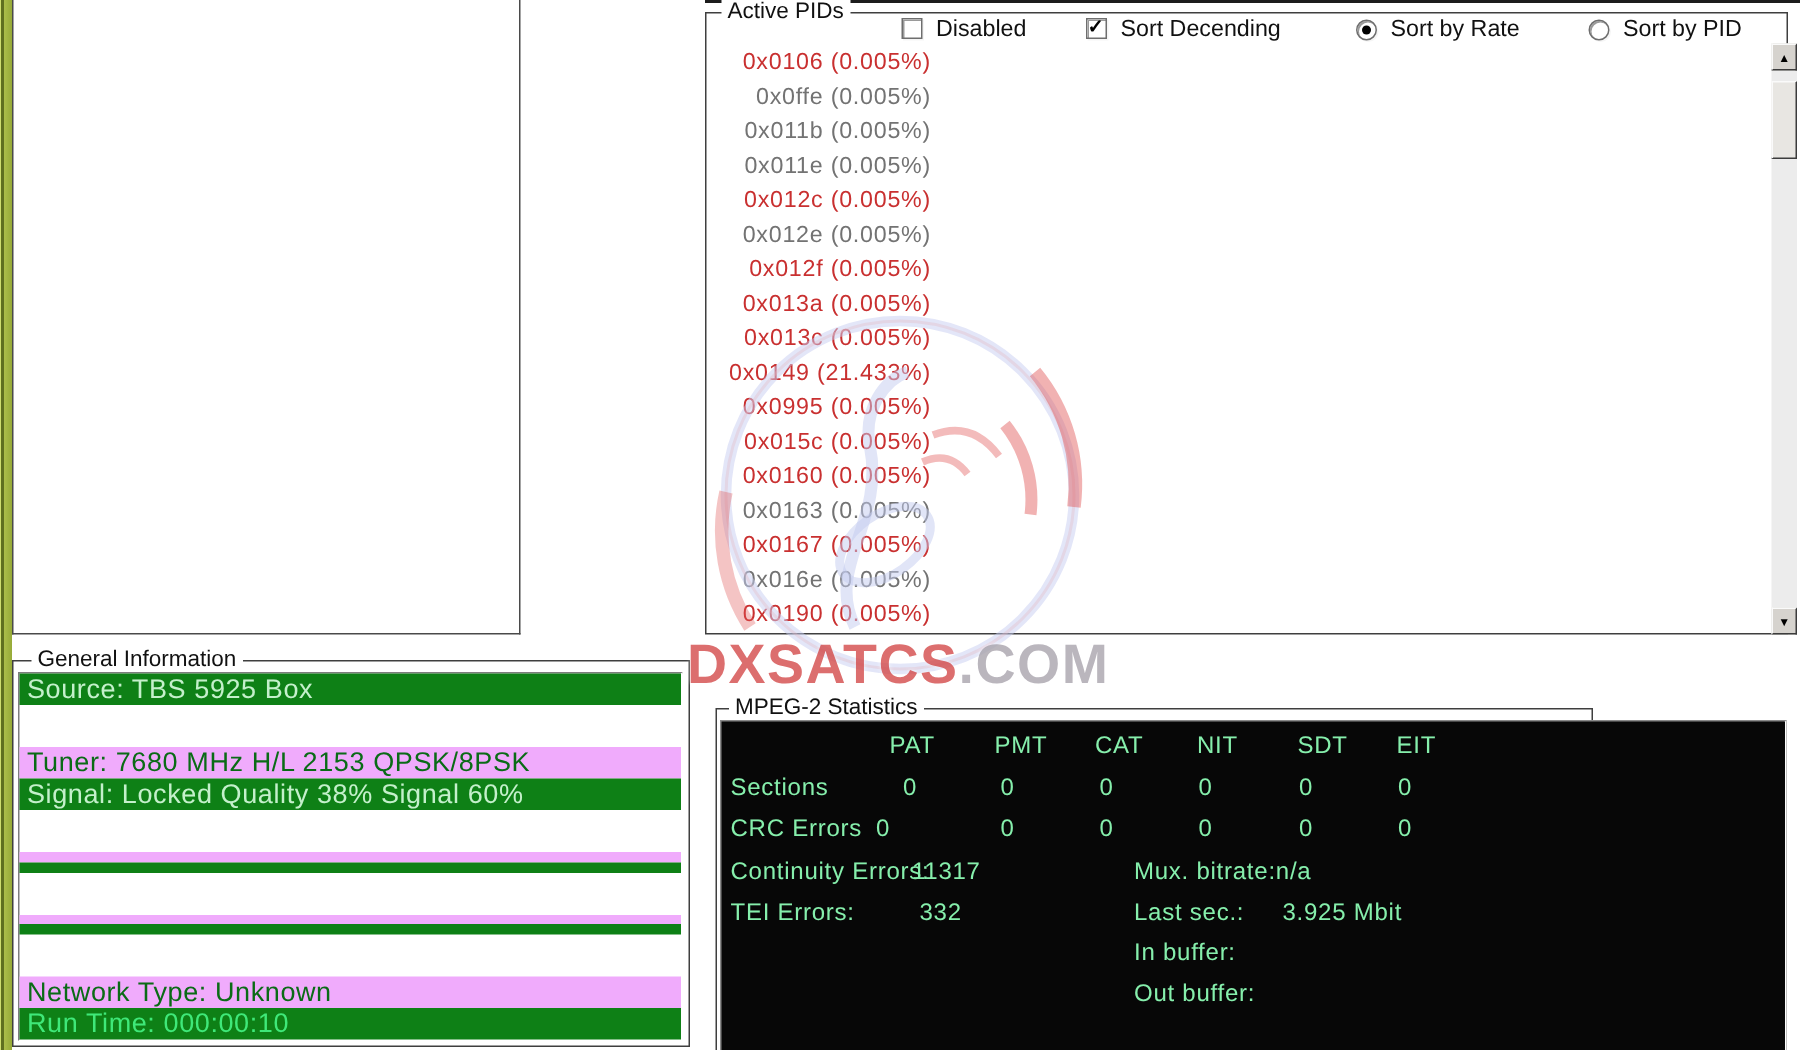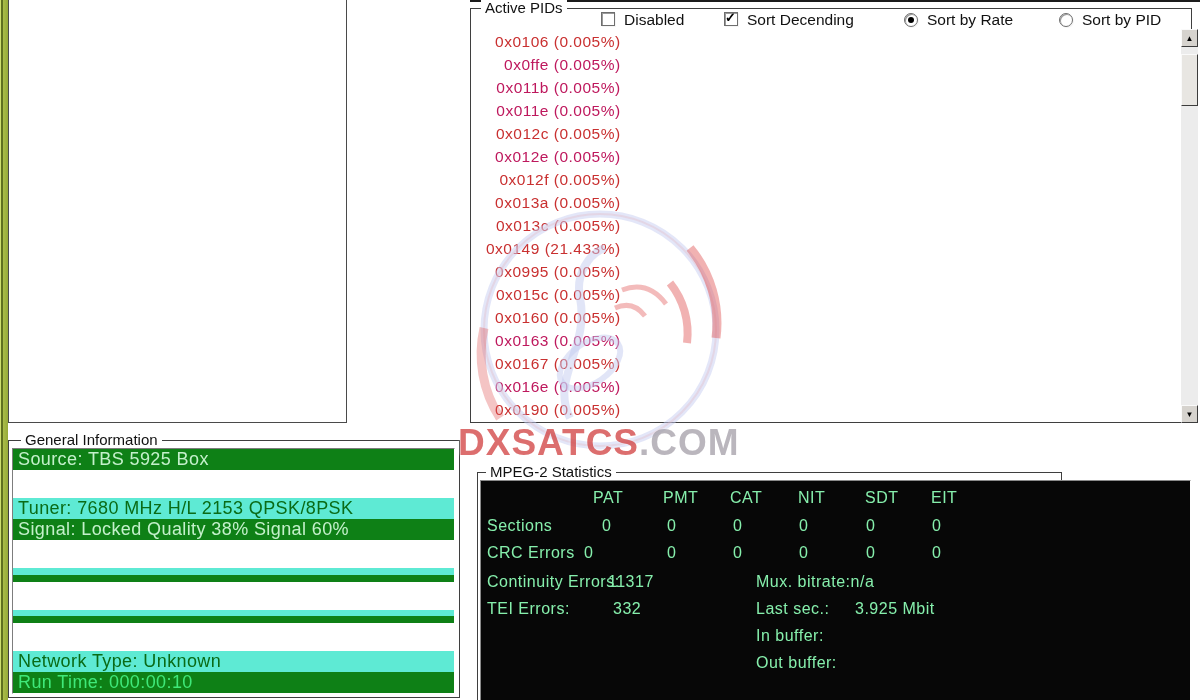--- a/index.html
+++ b/index.html
@@ -25,21 +25,21 @@
     border:1px solid #6e6e6e; box-shadow:inset 1px 1px 0 #9a9a9a, 1px 1px 0 #f5f5f5; }
   .radio { border-radius:50%; }
   .checkbox .check { display:none; font-size:13px; font-weight:bold; color:#000; position:absolute; left:0px; top:-3px; }
   .checkbox.checked .check { display:block; }
   .radio .dot { display:none; position:absolute; left:3px; top:3px; width:6px; height:6px; border-radius:50%; background:#000; }
   .radio.selected .dot { display:block; }
 
   .pid-list { position:absolute; left:15px; top:24px;text-align:right; }
   .pid-row { height:23px; font-size:15.5px; letter-spacing:.5px; white-space:nowrap; }
   .pid-row.red { color:#c93030; }
-  .pid-row.black { color:#be185d; }
+  .pid-row.black { color:#737373; }
 
   
   .scrollbar { position:absolute; left:1181px; top:29px; width:17px; height:394px; background:#ececec; }
   .sb-btn { position:absolute; left:0; width:17px; height:18px; background:#d6d3ce;
     border:1px solid; border-color:#fafafa #3c3c3c #3c3c3c #fafafa; color:#000; font-size:8px;
     display:flex; align-items:center; justify-content:center; }
   .sb-up { top:0; } .sb-down { bottom:0; }
   .sb-thumb { position:absolute; left:0; top:25px; width:17px; height:52px; background:#e8e6e2;
     border:1px solid; border-color:#fafafa #3c3c3c #3c3c3c #fafafa; }
 
@@ -53,21 +53,21 @@
   
   #gen-info { left:8px; top:440px; width:452px; height:258px; }
   #gen-info .group-title { left:12px; }
   .green-panel { position:absolute; left:3px; top:7px; width:443px; height:246px;
     border:1px solid; border-color:#7d7d7d #ffffff #ffffff #7d7d7d;
     display:flex; flex-direction:column; }
   .gi-row { flex:1; display:flex; align-items:center; padding-left:5px;
     font-size:18px; letter-spacing:.4px; white-space:nowrap;text-align:center; }
   .gi-row.dark  { background:#0e8016; color:#c4f0cb; }
   .gi-row.dark2 { background:#0e8016; color:#3fe879; }
-  .gi-row.bright{ background:#5eead4; color:#0a6b16;margin-top:28px; }
+  .gi-row.bright{ background:#f0abfc; color:#0a6b16;margin-top:28px; }
 
   
   #mpeg { left:477px; top:440px; width:585px; height:257px;margin-top:32px; }
   #mpeg .group-title { left:8px; }
   .black-panel { position:absolute; left:2px; top:7px; width:711px; height:245px;
     background:#070707; border:1px solid; border-color:#8a8a8a #ffffff #ffffff #8a8a8a; }
   .gtxt { position:absolute; color:#86efac; font-size:16px; letter-spacing:.5px; white-space:nowrap; }
 </style>
 </head>
 <body>

